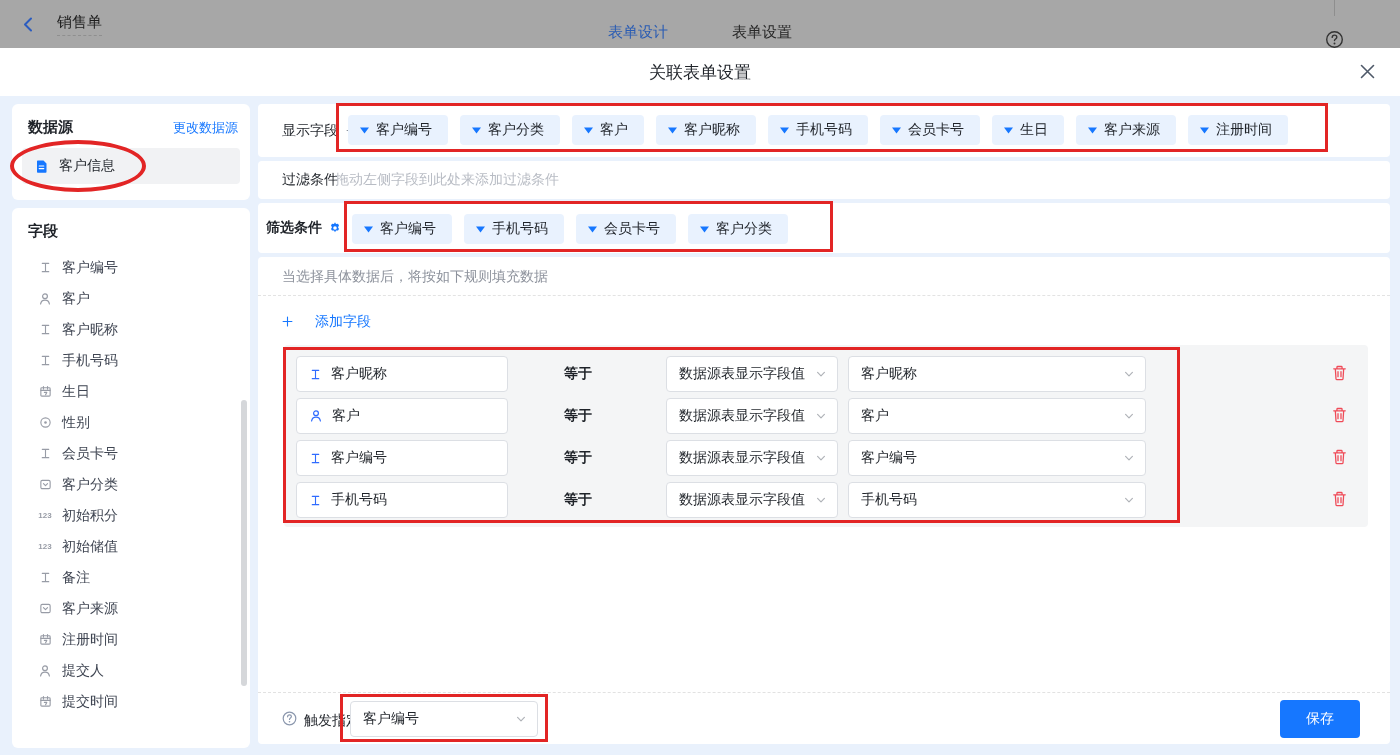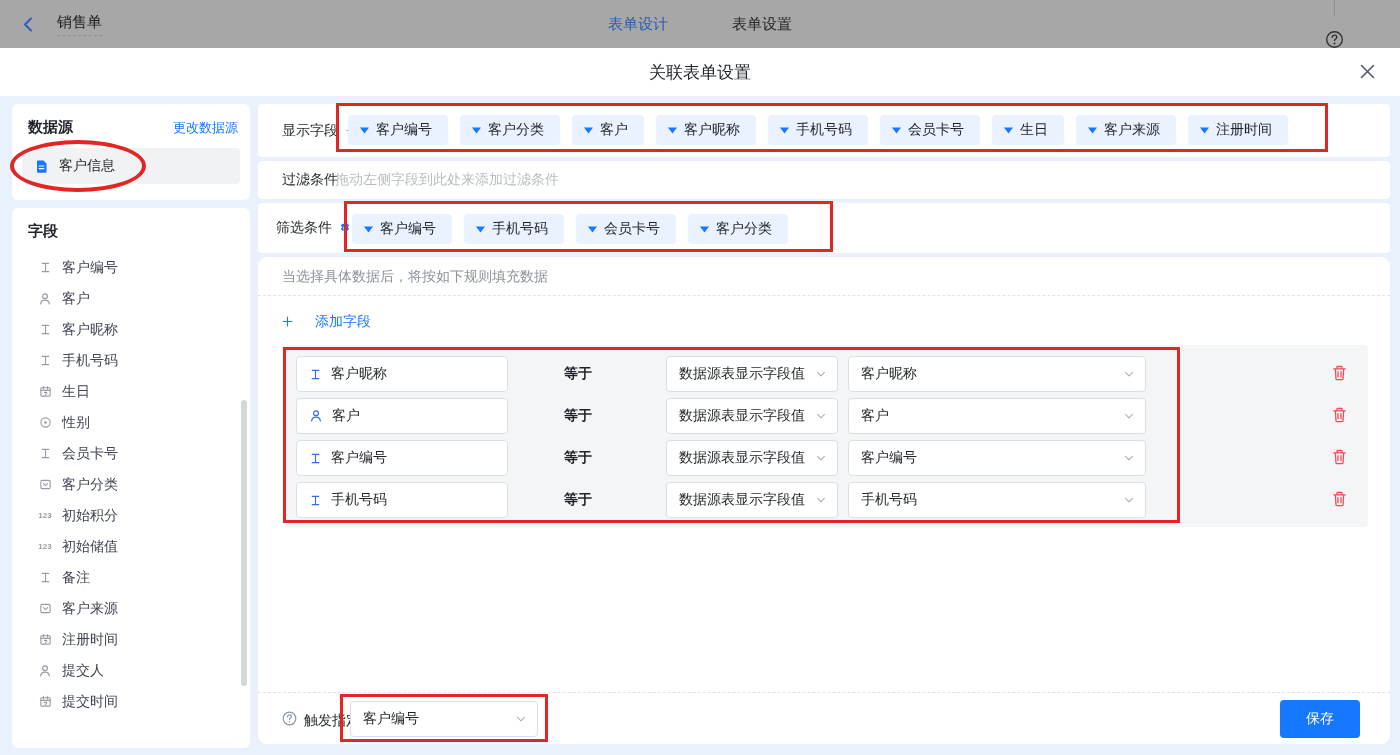--- a/index.html
+++ b/index.html
@@ -7,21 +7,21 @@
   body { font-family:"Liberation Sans","DejaVu Sans",sans-serif; background:#e9f1fc; overflow:hidden; }
   .screen { position:relative; width:1400px; height:755px; overflow:hidden; }
 
   
   .topbar { position:absolute; left:0; top:0; width:1400px; height:48px; background:#a7a7a7;
             display:flex; align-items:center; justify-content:space-between; padding:0 20px; }
   .topbar-left { display:flex; align-items:center; gap:10px; }
   .back-btn { display:flex; align-items:center; gap:20px; cursor:pointer;justify-content:flex-end; }
   .back-ic { color:#2b5cc0; display:flex; }
   .form-name { font-size:15px; color:#1c1c1c; padding-bottom:3px; border-bottom:1px dashed #8f8f8f; }
-  .topbar-tabs { position:absolute; left:50%; top:0; height:48px; transform:translateX(-50%);
+  .topbar-tabs { position:absolute; left:50%; top:8px; height:48px; transform:translateX(-50%);
                  display:flex; align-items:center; gap:64px; }
   .tab { font-size:15px; color:#262626; cursor:pointer; white-space:nowrap; }
   .tab.active { color:#2a5cb3; }
   .topbar-right { display:flex; align-items:center; gap:14px;flex-direction:column; }
   .pill-btn { height:30px; border-radius:15px; background:#44915f; color:#c7d2c9; font-size:14px;
               display:flex; align-items:center; padding:0 18px; cursor:pointer; }
   .tb-sep { width:1px; height:16px; background:#8e8e8e; }
   .tb-ic { color:#333333; display:flex; align-items:center; position:relative; cursor:pointer; }
   .bell-dot { position:absolute; right:-1px; top:-2px; width:7px; height:7px; border-radius:50%; background:#c03030; }
   .avatar { width:30px; height:30px; border-radius:50%; background:#4a7fc4; color:#e8eef7;
@@ -66,24 +66,24 @@
   .chip { height:30px; background:#e9f2fe; border-radius:4px; display:flex; align-items:center; gap:7px;
           padding:0 16px 0 12px; cursor:pointer; }
   .chip .tri { color:#1677ff; display:flex; }
   .chip .c-lbl { font-size:14px; color:#1f2329; white-space:nowrap; }
 
   .filter-card { left:258px; top:65px; width:1132px; height:38px; border-radius:4px; }
   .filter-card .row-label { position:absolute; left:24px; top:10px; }
   .filter-ph { position:absolute; left:77px; top:10px; font-size:14px; color:#b8bcc4; }
 
   .screen-card { left:258px; top:107px; width:1132px; height:50px; border-radius:4px; }
-  .screen-card .head { position:absolute; left:18px; top:0; height:50px; display:flex; align-items:center; gap:6px; }
+  .screen-card .head { position:absolute; left:8px; top:0; height:50px; display:flex; align-items:center; gap:6px;font-weight:bold; }
   .gear-ic { color:#1677ff; display:flex; cursor:pointer; }
 
-  .rules-card { left:258px; top:161px; width:1132px; height:487px; border-radius:9px; }
+  .rules-card { left:258px; top:161px; width:1132px; height:487px; border-radius:4px; }
   .rules-hint { position:absolute; left:24px; top:11px; font-size:14px; color:#8d929c; }
   .rules-divider { position:absolute; left:0; right:0; top:38px; border-top:1px dashed #e3e3e3; }
   .add-field { position:absolute; left:24px; top:56px; display:flex; align-items:center; gap:22px;
                color:#1677ff; font-size:14px; cursor:pointer; }
   .rules-panel { position:absolute; left:26px; top:88px; width:1084px; height:182px; background:#f4f5f6; border-radius:4px; }
   .rule-row { position:absolute; left:0; width:100%; height:36px; }
   .rule-field { position:absolute; left:12px; width:212px; height:36px; background:#fff; border:1px solid #dcdfe4;
                 border-radius:4px; display:flex; align-items:center; gap:9px; padding:0 12px; }
   .rule-field .f-ic { color:#2f6bff; display:flex; }
   .rule-field .f-lbl { font-size:14px; color:#1f2329; }

